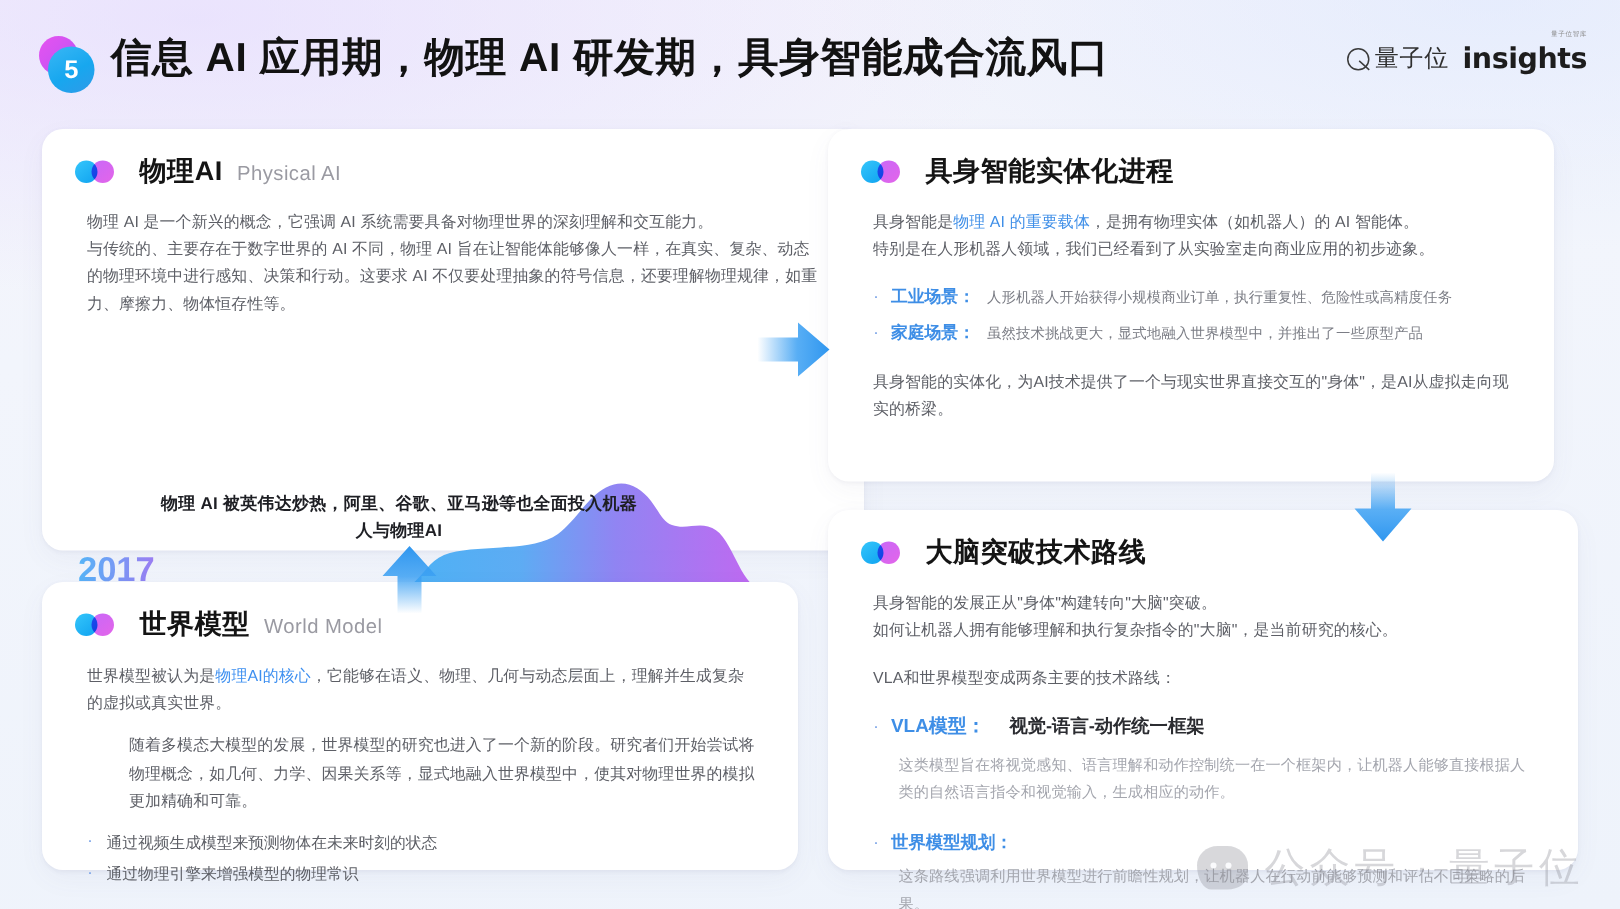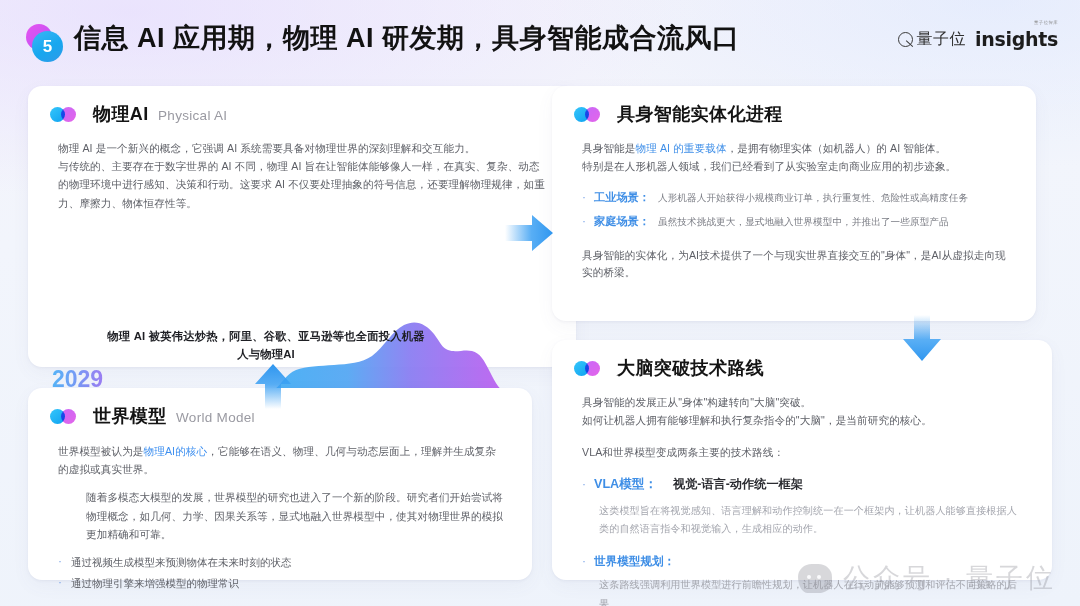--- a/index.html
+++ b/index.html
@@ -241,21 +241,21 @@
       </defs>
 
       <line x1="2" y1="100" x2="200" y2="100" stroke="url(#lineGrad)" stroke-width="1.6"></line>
 
       <path d="M200,100 L206,100 C216,100 220,100 226,96 C234,90 238,80 248,76 C258,72 272,72 286,71 C300,70 314,69 324,62 C336,53 344,37 356,31 C368,25 378,30 386,40 C392,48 394,54 400,56 C408,59 416,55 424,57 C432,59 436,66 442,78 C448,90 452,96 458,99 L462,100 Z" fill="url(#areaGrad)" opacity="0.95"></path>
 
       <circle cx="42" cy="100" r="5.2" fill="#9b7df2"></circle>
       <circle cx="200" cy="100" r="5.6" fill="#7e8df1"></circle>
     </svg>
     <div class="tl-cap">物理 AI 被英伟达炒热，阿里、谷歌、亚马逊等也全面投入机器人与物理AI</div>
-    <div class="tl-year-small">2029</div>
+    <div class="tl-year-small">2017</div>
     <div class="tl-foot">
       <div class="tl-foot-en">Nature Machine Intelligence</div>
       <div class="tl-foot-cn">将 AI 分为数字AI和物理 AI</div>
     </div>
   </div>
 </div>
 
 <div class="card" id="card-world">
   <div class="card-head">
     <span class="dots">

